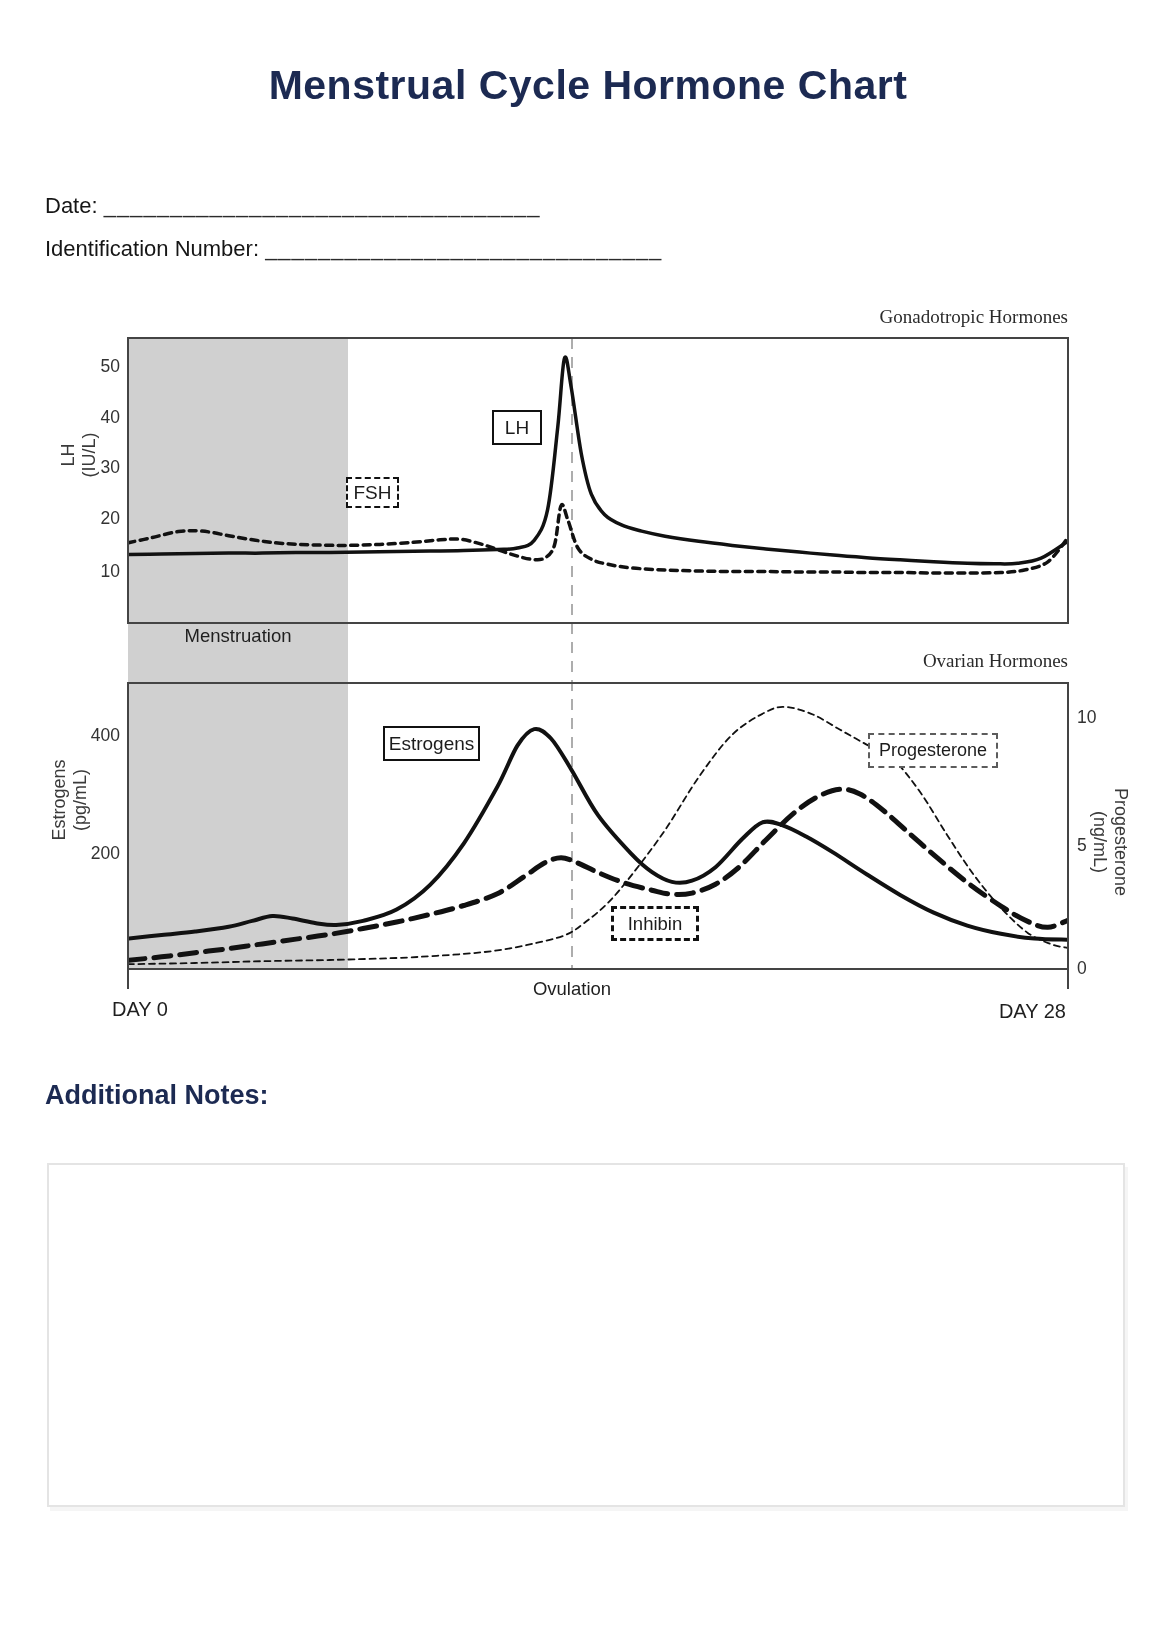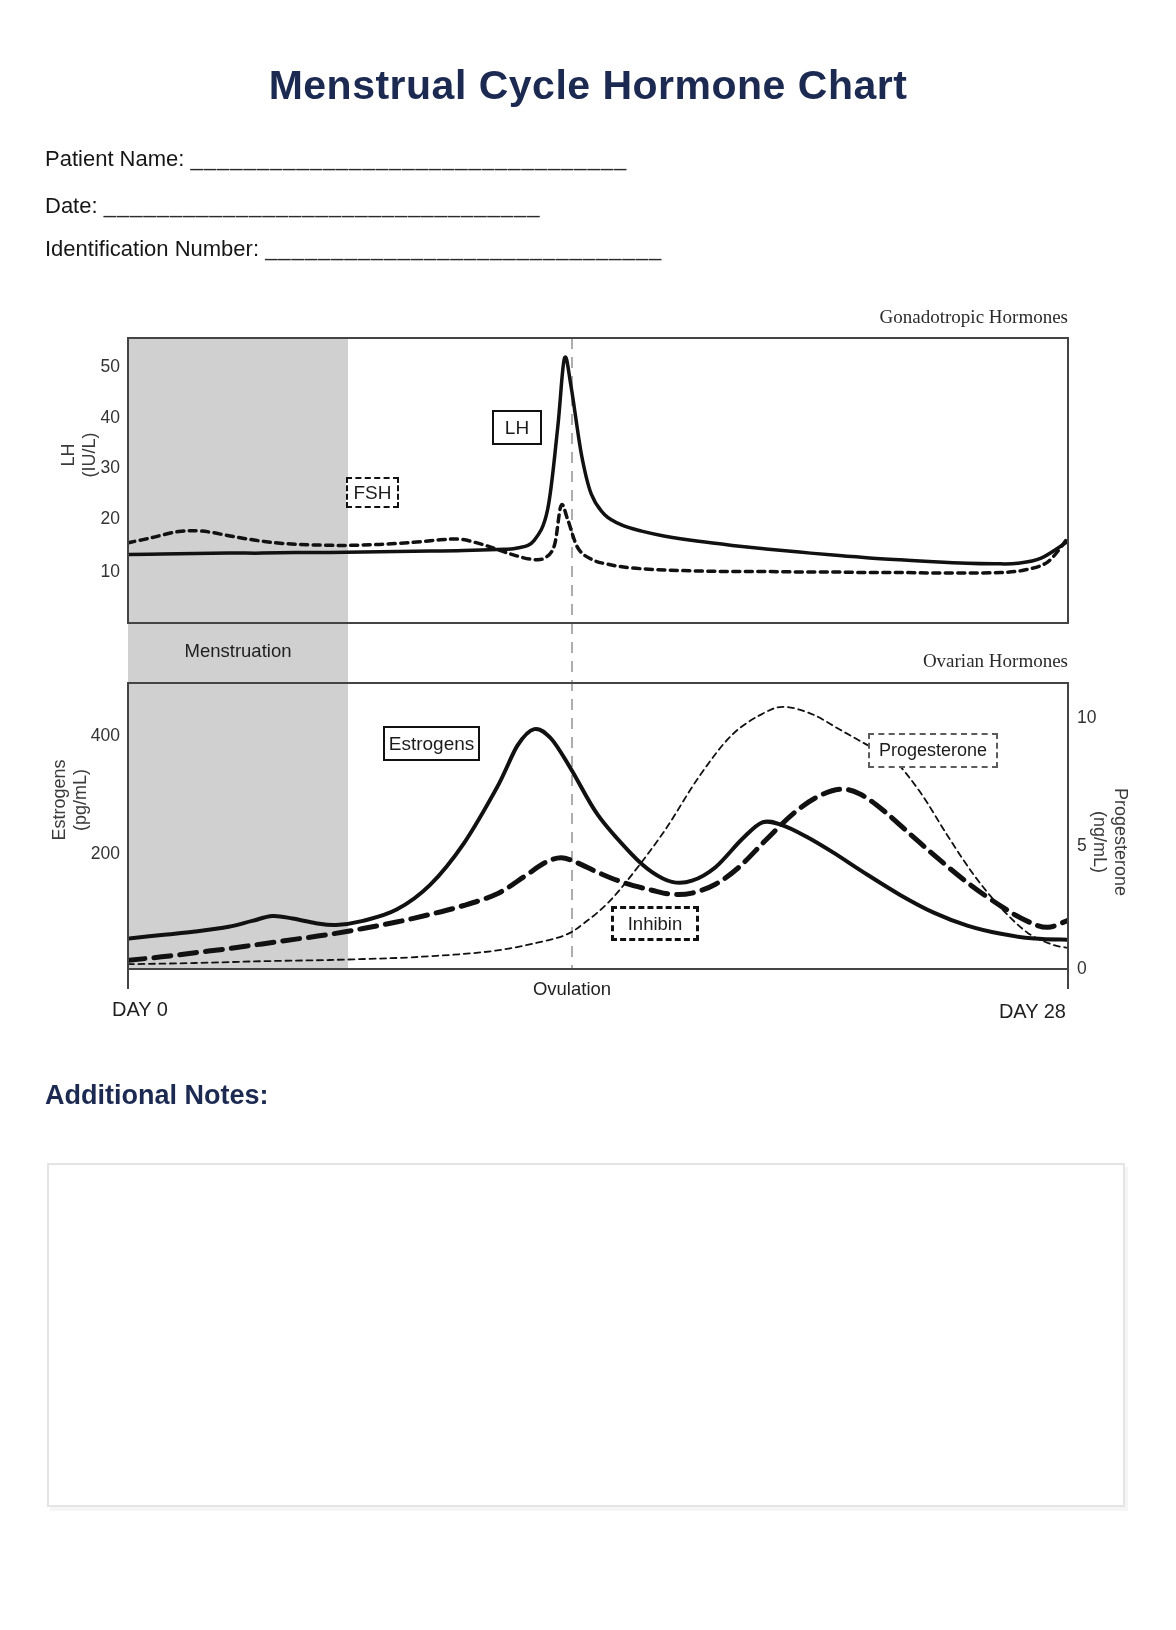--- a/index.html
+++ b/index.html
@@ -29,24 +29,20 @@
              border:2px solid #e4e4e4;box-shadow:3px 4px 0 rgba(0,0,0,0.04);}
   svg{position:absolute;left:0;top:0;}
 </style>
 </head>
 <body>
 
 <div class="page">
 
   <div class="abs page-title">Menstrual Cycle Hormone Chart</div>
 
-  <div class="abs form-line" style="top:146px;">
-    <span>Patient Name:</span>
-    <span class="blank">_________________________________</span>
-  </div>
   <div class="abs form-line" style="top:193px;">
     <span>Date:</span>
     <span class="blank">_________________________________</span>
   </div>
   <div class="abs form-line" style="top:236px;">
     <span>Identification Number:</span>
     <span class="blank">______________________________</span>
   </div>
 
   <svg id="chart-svg" width="1176" height="1630" viewBox="0 0 1176 1630">
@@ -85,21 +81,21 @@
     <span>LH</span>
     <span>(IU/L)</span>
   </div>
   <div class="abs legend-box lb-solid" style="left:492px;top:410px;width:46px;height:31px;">
     <span>LH</span>
   </div>
   <div class="abs legend-box lb-dashed" style="left:346px;top:477px;width:49px;height:27px;">
     <span>FSH</span>
   </div>
 
-  <div class="abs band-label" style="left:128px;top:640px;width:220px;">Menstruation</div>
+  <div class="abs band-label" style="left:128px;top:625px;width:220px;">Menstruation</div>
 
   <div class="abs chart-title" style="top:650px;">Ovarian Hormones</div>
   <div class="abs tick tick-left" style="top:725px;">400</div>
   <div class="abs tick tick-left" style="top:843px;">200</div>
   <div class="abs tick tick-right" style="top:707px;">10</div>
   <div class="abs tick tick-right" style="top:835px;">5</div>
   <div class="abs tick tick-right" style="top:958px;">0</div>
   <div class="abs rot-label" style="left:0px;top:778px;width:140px;height:44px;transform:rotate(-90deg);">
     <span>Estrogens</span>
     <span>(pg/mL)</span>

